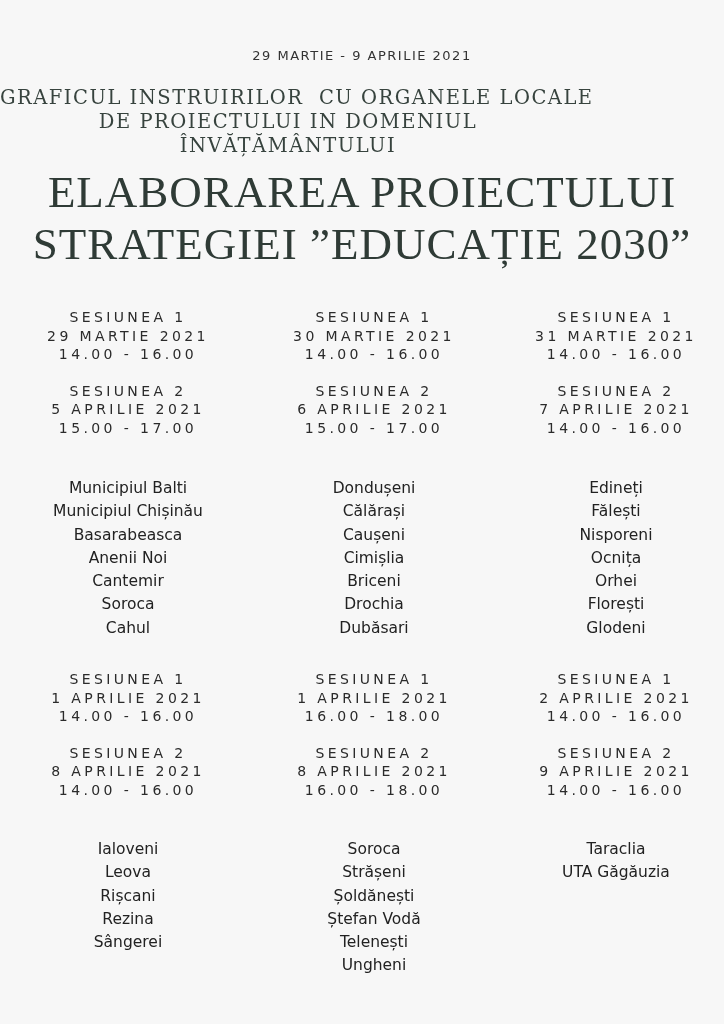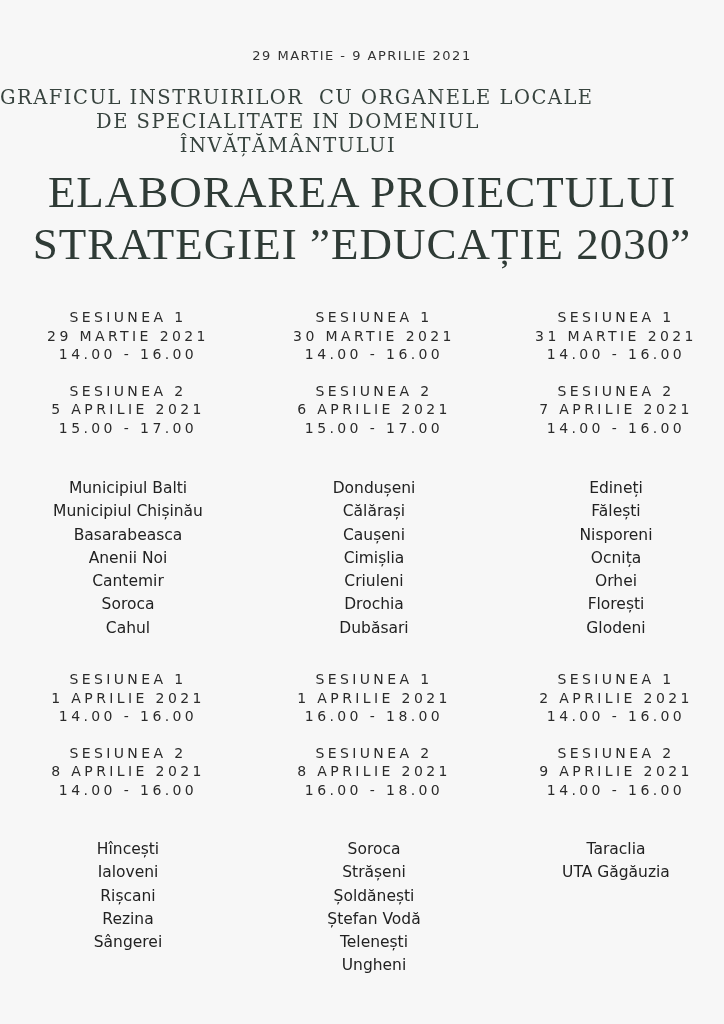--- a/index.html
+++ b/index.html
@@ -62,21 +62,21 @@
   .c2 { left: 254px; }
   .c3 { left: 496px; }
 </style>
 </head>
 <body>
 
 <div class="date-range">29 MARTIE - 9 APRILIE 2021</div>
 
 <div class="subtitle">
   <div style="white-space:pre">GRAFICUL INSTRUIRILOR  CU ORGANELE LOCALE</div>
-  <div>DE SPECIALITATE IN DOMENIUL ÎNVĂȚĂMÂNTULUI</div>
+  <div>DE PROIECTULUI IN DOMENIUL ÎNVĂȚĂMÂNTULUI</div>
 </div>
 
 <div class="title">
   <div>ELABORAREA PROIECTULUI</div>
   <div>STRATEGIEI ”EDUCAȚIE 2030”</div>
 </div>
 
 <div class="sessions-row" style="top:308px">
   <div class="session-col c1">
     <div class="session-block">
@@ -124,21 +124,21 @@
     <div>Anenii Noi</div>
     <div>Cantemir</div>
     <div>Soroca</div>
     <div>Cahul</div>
   </div>
   <div class="region-col c2">
     <div>Dondușeni</div>
     <div>Călărași</div>
     <div>Caușeni</div>
     <div>Cimișlia</div>
-    <div>Criuleni</div>
+    <div>Briceni</div>
     <div>Drochia</div>
     <div>Dubăsari</div>
   </div>
   <div class="region-col c3">
     <div>Edineți</div>
     <div>Fălești</div>
     <div>Nisporeni</div>
     <div>Ocnița</div>
     <div>Orhei</div>
     <div>Florești</div>
@@ -180,22 +180,22 @@
     <div class="session-block">
       <div>SESIUNEA 2</div>
       <div>9 APRILIE 2021</div>
       <div>14.00 - 16.00</div>
     </div>
   </div>
 </div>
 
 <div class="regions-row" style="top:838px">
   <div class="region-col c1">
-    <div>Hîncești</div>
     <div>Ialoveni</div>
+    <div>Leova</div>
     <div>Rișcani</div>
     <div>Rezina</div>
     <div>Sângerei</div>
   </div>
   <div class="region-col c2">
     <div>Soroca</div>
     <div>Strășeni</div>
     <div>Șoldănești</div>
     <div>Ștefan Vodă</div>
     <div>Telenești</div>

